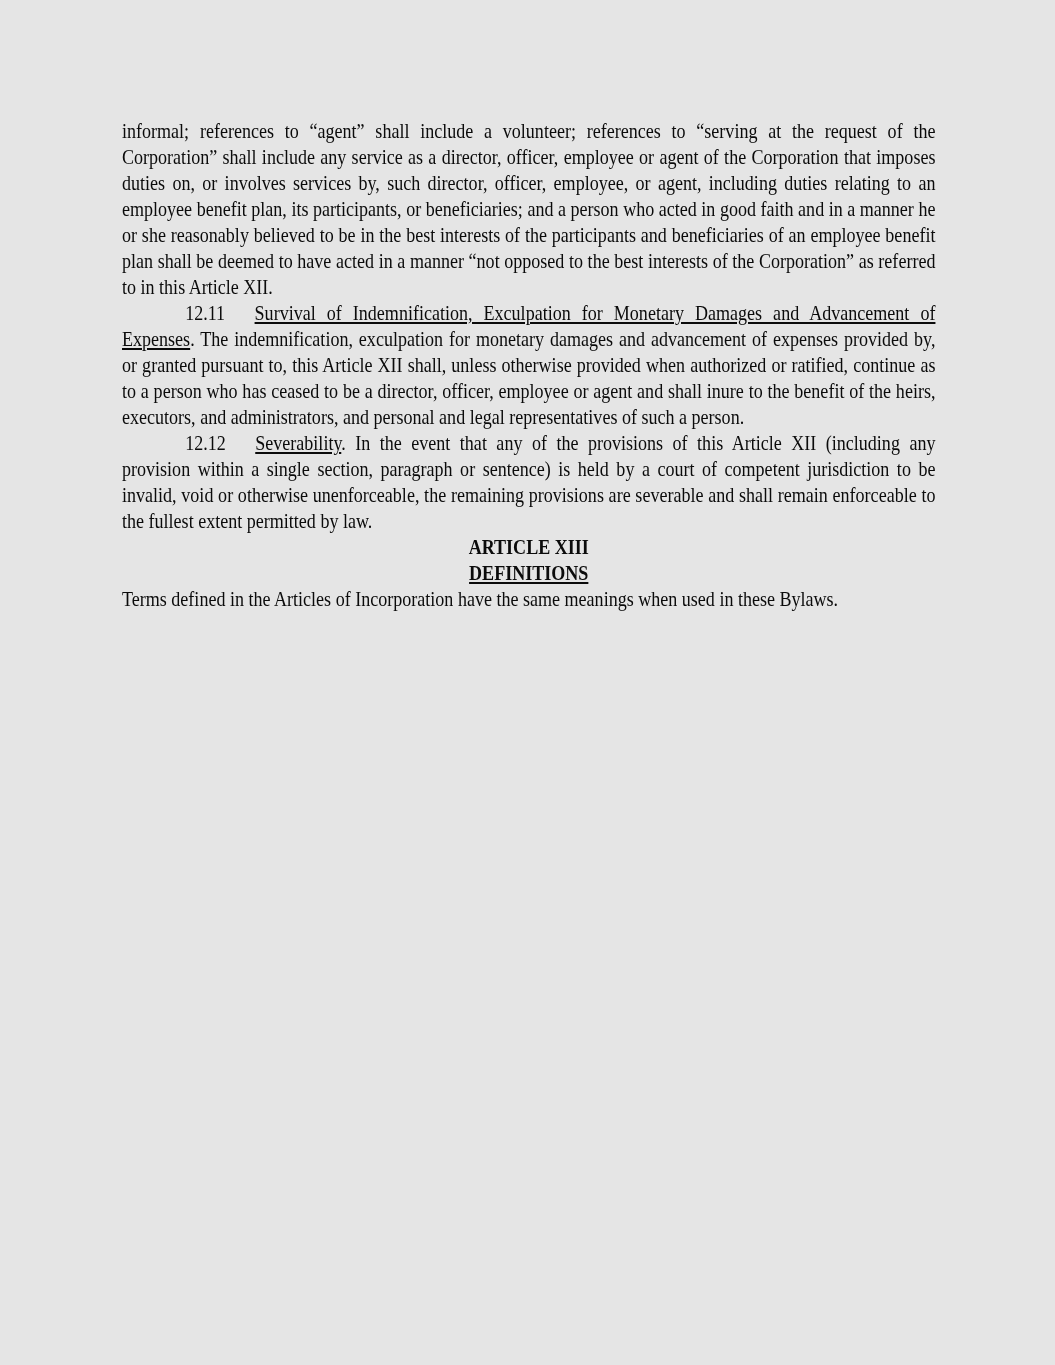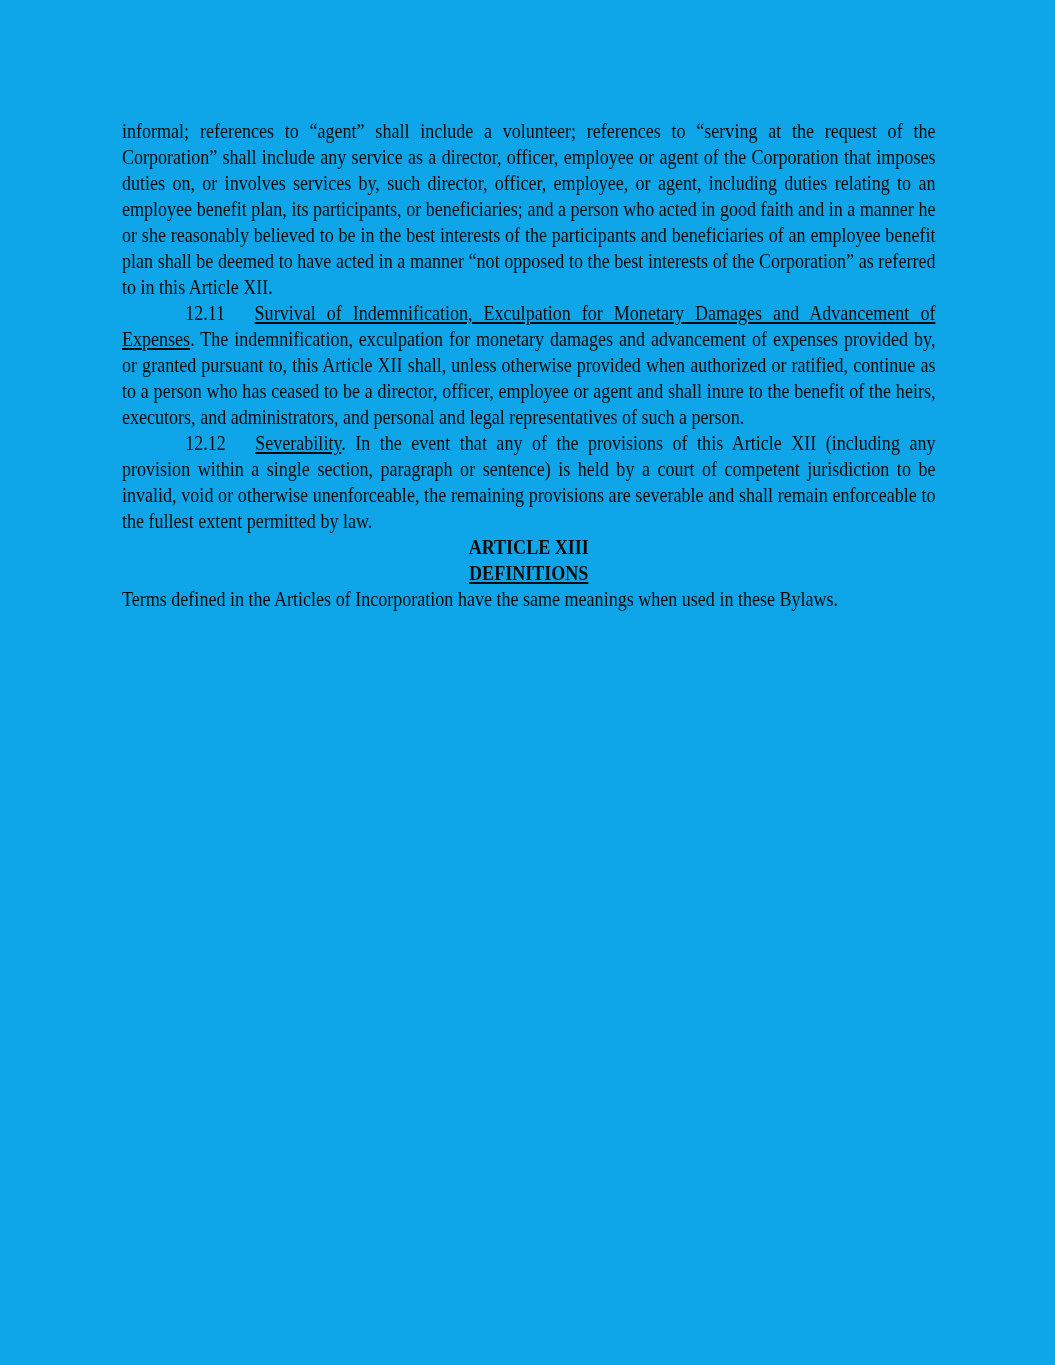--- a/index.html
+++ b/index.html
@@ -4,21 +4,21 @@
 <style>
   html, body {
     margin: 0;
     padding: 0;
     background: #ffffff;
   }
   .page {
     position: relative;
     width: 1055px;
     height: 1365px;
-    background: #0ea5e9;
+    background: #e5e5e5;
     overflow: hidden;
     font-family: "Liberation Serif", "DejaVu Serif", serif;
     color: #0b0b0b;
   }
   
   .doc {
     position: absolute;
     left: 122px;
     top: 118px;
     width: 992px;

